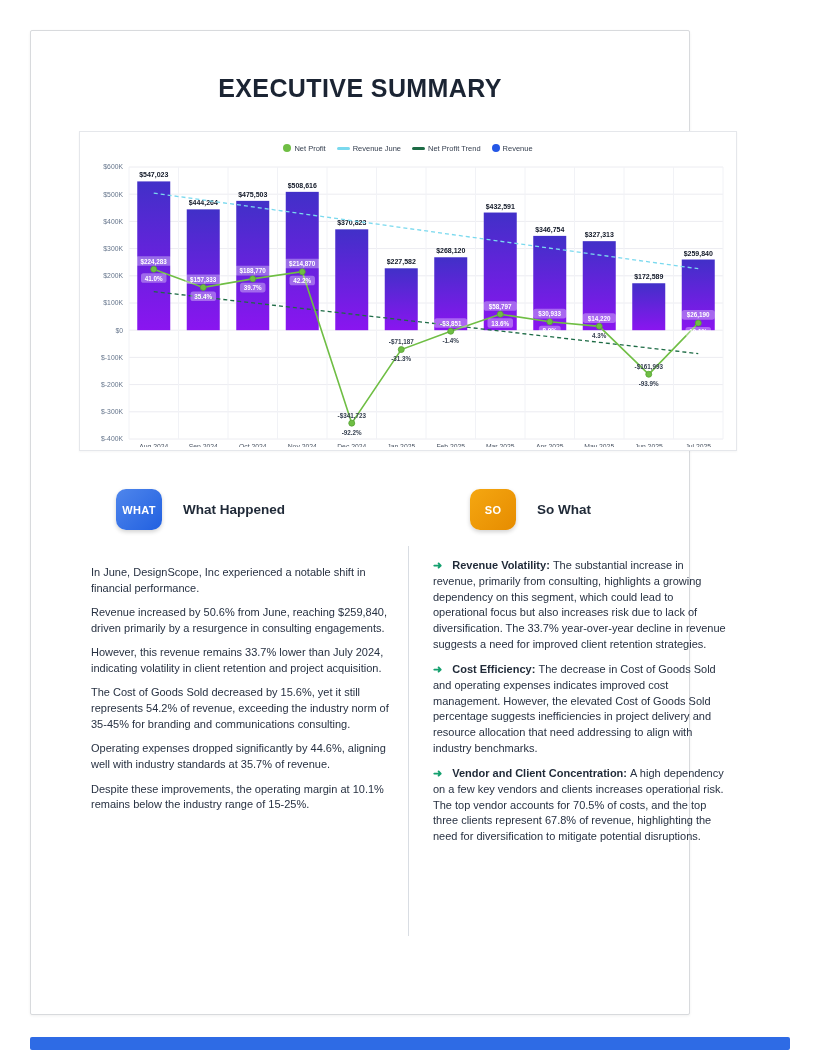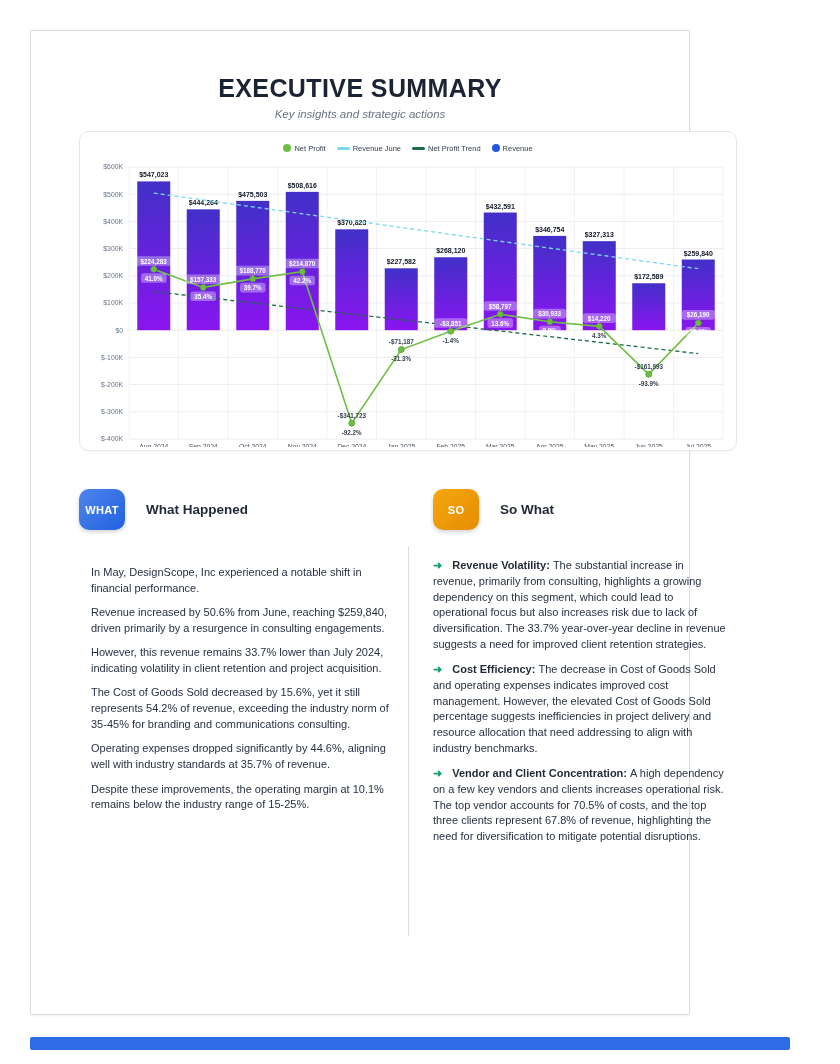--- a/index.html
+++ b/index.html
@@ -13,37 +13,37 @@
   .footer-bar{
     position:absolute; left:30px; top:1037px; width:760px; height:13px;
     border-radius:2px;
   }
   .title-wrap{ text-align:center; margin-top:43px; }
   .title{ font-size:25px; font-weight:700; color:#1b2433; letter-spacing:.4px; }
   .subtitle{ font-size:11.5px; font-style:italic; color:#6b7280; margin-top:5px; }
 
   .chart-card{
     position:absolute; left:48px; top:100px; width:658px; height:320px;
-    background:#fff; border:1px solid #e5e7eb; border-radius:10px;
+    background:#fff; border:1px solid #e5e7eb; border-radius:0;
     box-shadow:0 1px 2px rgba(0,0,0,.04); padding-top:9px;
   }
   .legend{ display:flex; justify-content:center; align-items:center; gap:11px;
     height:14px; font-size:7.5px; color:#374151; }
   .legend .item{ display:flex; align-items:center; gap:3px; }
   .legend .dot{ width:8px; height:8px; border-radius:50%; display:inline-block; }
   .legend .line{ width:13px; height:3px; border-radius:2px; display:inline-block; }
   .chart-svg{ display:block; width:650px; height:292px; margin:0 auto; }
 
   .columns{ position:absolute; left:0; top:458px; width:760px; }
   .col-divider{ position:absolute; left:377px; top:57px; width:1px; height:390px;
     background:#d9dde3; }
   .col{ position:absolute; top:0; }
   .col.left{ left:48px; width:318px; }
   .col.right{ left:402px; width:302px; }
-  .col-header{ display:flex; align-items:center; gap:21px; }
+  .col-header{ display:flex; align-items:center; gap:21px;margin-left:37px; }
   .badge{ width:46px; height:41px; border-radius:10px; color:#fff;
     font-weight:700; font-size:11px; display:flex; align-items:center;
     justify-content:center; letter-spacing:.3px;
     box-shadow:0 2px 4px rgba(0,0,0,.18); }
   .badge.blue{ background:linear-gradient(135deg,#4f86ec,#2160e0); }
   .badge.orange{ background:linear-gradient(135deg,#f5a711,#e68c00); }
   .col-heading{ font-size:13.5px; font-weight:700; color:#1f2937;text-align:right; }
   .col-body{ margin-top:35px; font-size:11px; color:#273142; line-height:1.44; }
   .col.left .col-body{ padding-left:12px; padding-right:4px; }
   .col.right .col-body{ margin-top:28px; padding-right:6px; }
@@ -52,21 +52,20 @@
   .bullet .arrow{ font-weight:700; margin-right:10px; }
   .bullet b{ color:#1f2937;margin-top:40px; }
 </style>
 </head>
 <body>
 
 <div class="page-card">
 
   <div class="title-wrap">
     <div class="title">EXECUTIVE SUMMARY</div>
-    <div class="subtitle">Key insights and strategic actions</div>
   </div>
 
   <div class="chart-card">
     <div class="legend">
         <span class="item">
           <span class="dot" style="background: rgb(111, 190, 68);"></span>
           <span>Net Profit</span>
         </span>
         <span class="item">
           <span class="line" style="background: rgb(122, 217, 238);"></span>
@@ -219,21 +218,21 @@
 
   <div class="columns">
     <div class="col-divider"></div>
 
     <div class="col left">
       <div class="col-header">
         <div class="badge blue">WHAT</div>
         <div class="col-heading">What Happened</div>
       </div>
       <div class="col-body">
-          <p>In May, DesignScope, Inc experienced a notable shift in financial performance.</p>
+          <p>In June, DesignScope, Inc experienced a notable shift in financial performance.</p>
           <p>Revenue increased by 50.6% from June, reaching $259,840, driven primarily by a resurgence in consulting engagements.</p>
           <p>However, this revenue remains 33.7% lower than July 2024, indicating volatility in client retention and project acquisition.</p>
           <p>The Cost of Goods Sold decreased by 15.6%, yet it still represents 54.2% of revenue, exceeding the industry norm of 35-45% for branding and communications consulting.</p>
           <p>Operating expenses dropped significantly by 44.6%, aligning well with industry standards at 35.7% of revenue.</p>
           <p>Despite these improvements, the operating margin at 10.1% remains below the industry range of 15-25%.</p>
         </div>
     </div>
 
     <div class="col right">
       <div class="col-header">

